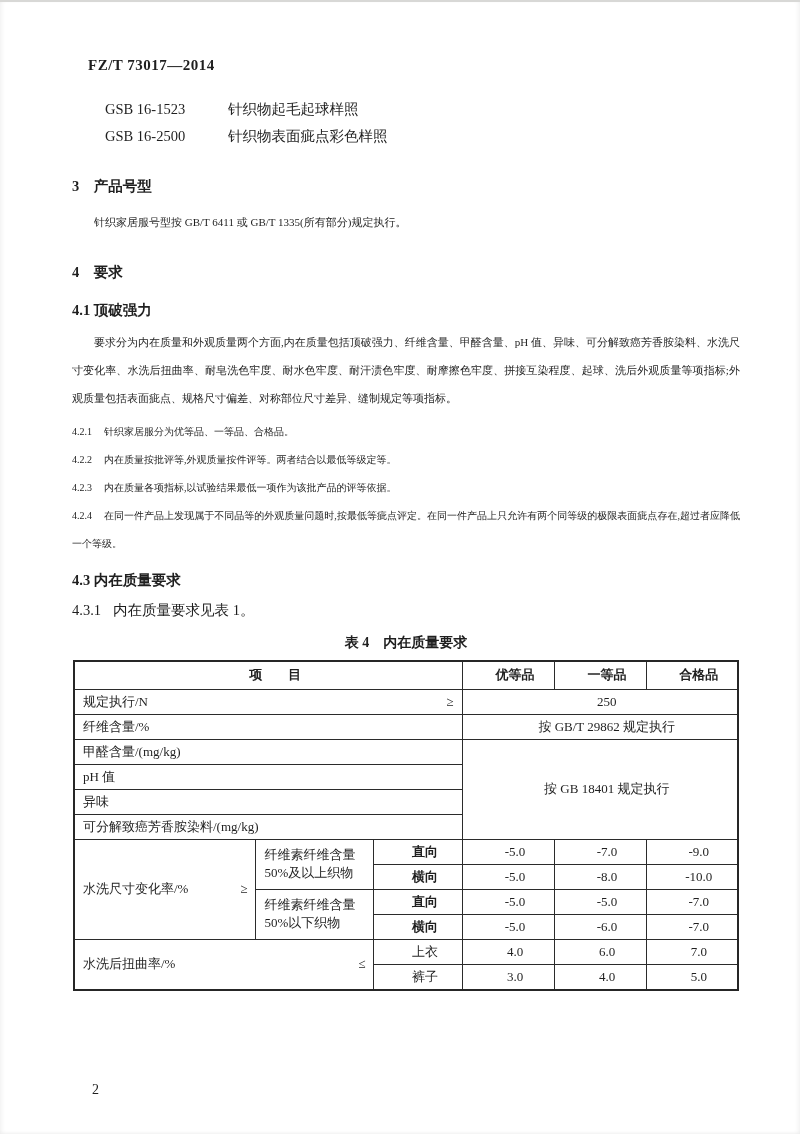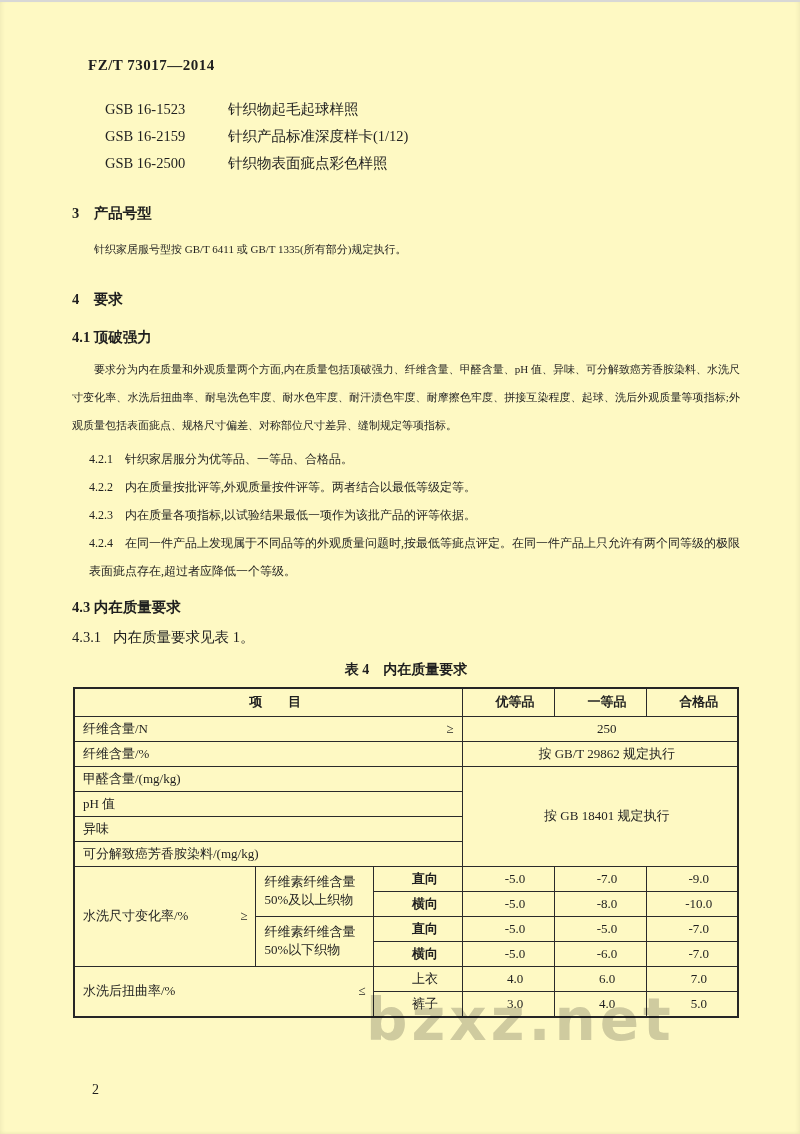--- a/index.html
+++ b/index.html
@@ -2,21 +2,21 @@
 <html><head>
 <meta charset="utf-8">
 <style>
   * { box-sizing: border-box; }
   html, body { margin: 0; padding: 0; background: #d9d9d7; }
   .page {
     position: relative;
     width: 800px;
     height: 1134px;
     margin: 0 auto;
-    background: #fef9c3;
+    background: #ffffff;
     color: #1f1f1f;
     font-family: "Liberation Serif", "DejaVu Serif", serif;
     overflow: hidden;
     box-shadow: inset 0 2px 0 #d8d8d6, inset 2px 0 4px rgba(0,0,0,.05), inset -2px 0 4px rgba(0,0,0,.05);
   }
   .content { padding: 0 60px 0 72px; }
 
   .doc-number {
     margin: 56px 0 0 16px;
     font-size: 15px;
@@ -41,21 +41,21 @@
   .body {
     margin: 12px 0 0 0;
     font-size: 11px;
     line-height: 28px;
     text-align: justify;
   }
   .indent { text-indent: 2em; }
   .tight { margin-top: 8px; }
 
   .clauses { margin-top: 6px; }
-  .clause { font-size: 12px; line-height: 28px; text-align: justify; margin-left: 17px; }
+  .clause { font-size: 10px; line-height: 28px; text-align: justify; }
   .clause .cnum { margin-right: 12px; }
 
   .plain { margin-top: 10px; font-size: 14.5px; line-height: 20px; }
   .plain .cnum { margin-right: 12px; text-align: center; }
 
   .tbl-caption {
     margin-top: 14px;
     text-align: center;
     font-size: 14px;
     font-weight: bold;
@@ -110,23 +110,20 @@
 <body>
 
 <div class="page">
   <div class="content">
 
     <div class="doc-number">FZ/T 73017—2014</div>
 
     <div class="refs">
       <div class="ref">
         <span class="ref-code">GSB 16-1523</span><span class="ref-title">针织物起毛起球样照</span>
-      </div>
-      <div class="ref">
-        <span class="ref-code">GSB 16-2159</span><span class="ref-title">针织产品标准深度样卡(1/12)</span>
       </div>
       <div class="ref">
         <span class="ref-code">GSB 16-2500</span><span class="ref-title">针织物表面疵点彩色样照</span>
       </div>
     </div>
 
     <div class="heading h-s3">
       <span class="hnum">3</span><span>产品号型</span>
     </div>
     <p class="body indent">针织家居服号型按 GB/T 6411 或 GB/T 1335(所有部分)规定执行。</p>
@@ -179,21 +176,21 @@
         <tr class="thead">
           <td colspan="3" class="c b">项　　目</td>
           <td class="c b">优等品</td>
           <td class="c b">一等品</td>
           <td class="c b">合格品</td>
         </tr>
 
         <tr>
           <td colspan="3">
             <div class="lr">
-                <span>纤维含量/N</span>
+                <span>规定执行/N</span>
                 <span>≥</span>
               </div>
           </td>
           <td colspan="3" class="c">250</td>
         </tr>
 
         <tr>
           <td colspan="3">纤维含量/%</td>
           <td colspan="3" class="c">按 GB/T 29862 规定执行</td>
         </tr>
@@ -267,15 +264,14 @@
           <td class="c">裤子</td>
           <td class="c">3.0</td>
           <td class="c">4.0</td>
           <td class="c">5.0</td>
         </tr>
       </tbody>
     </table>
 
   </div>
 
-  <div class="watermark">bzxz.net</div>
   <div class="page-num">2</div>
 </div>
 
 </body></html>

